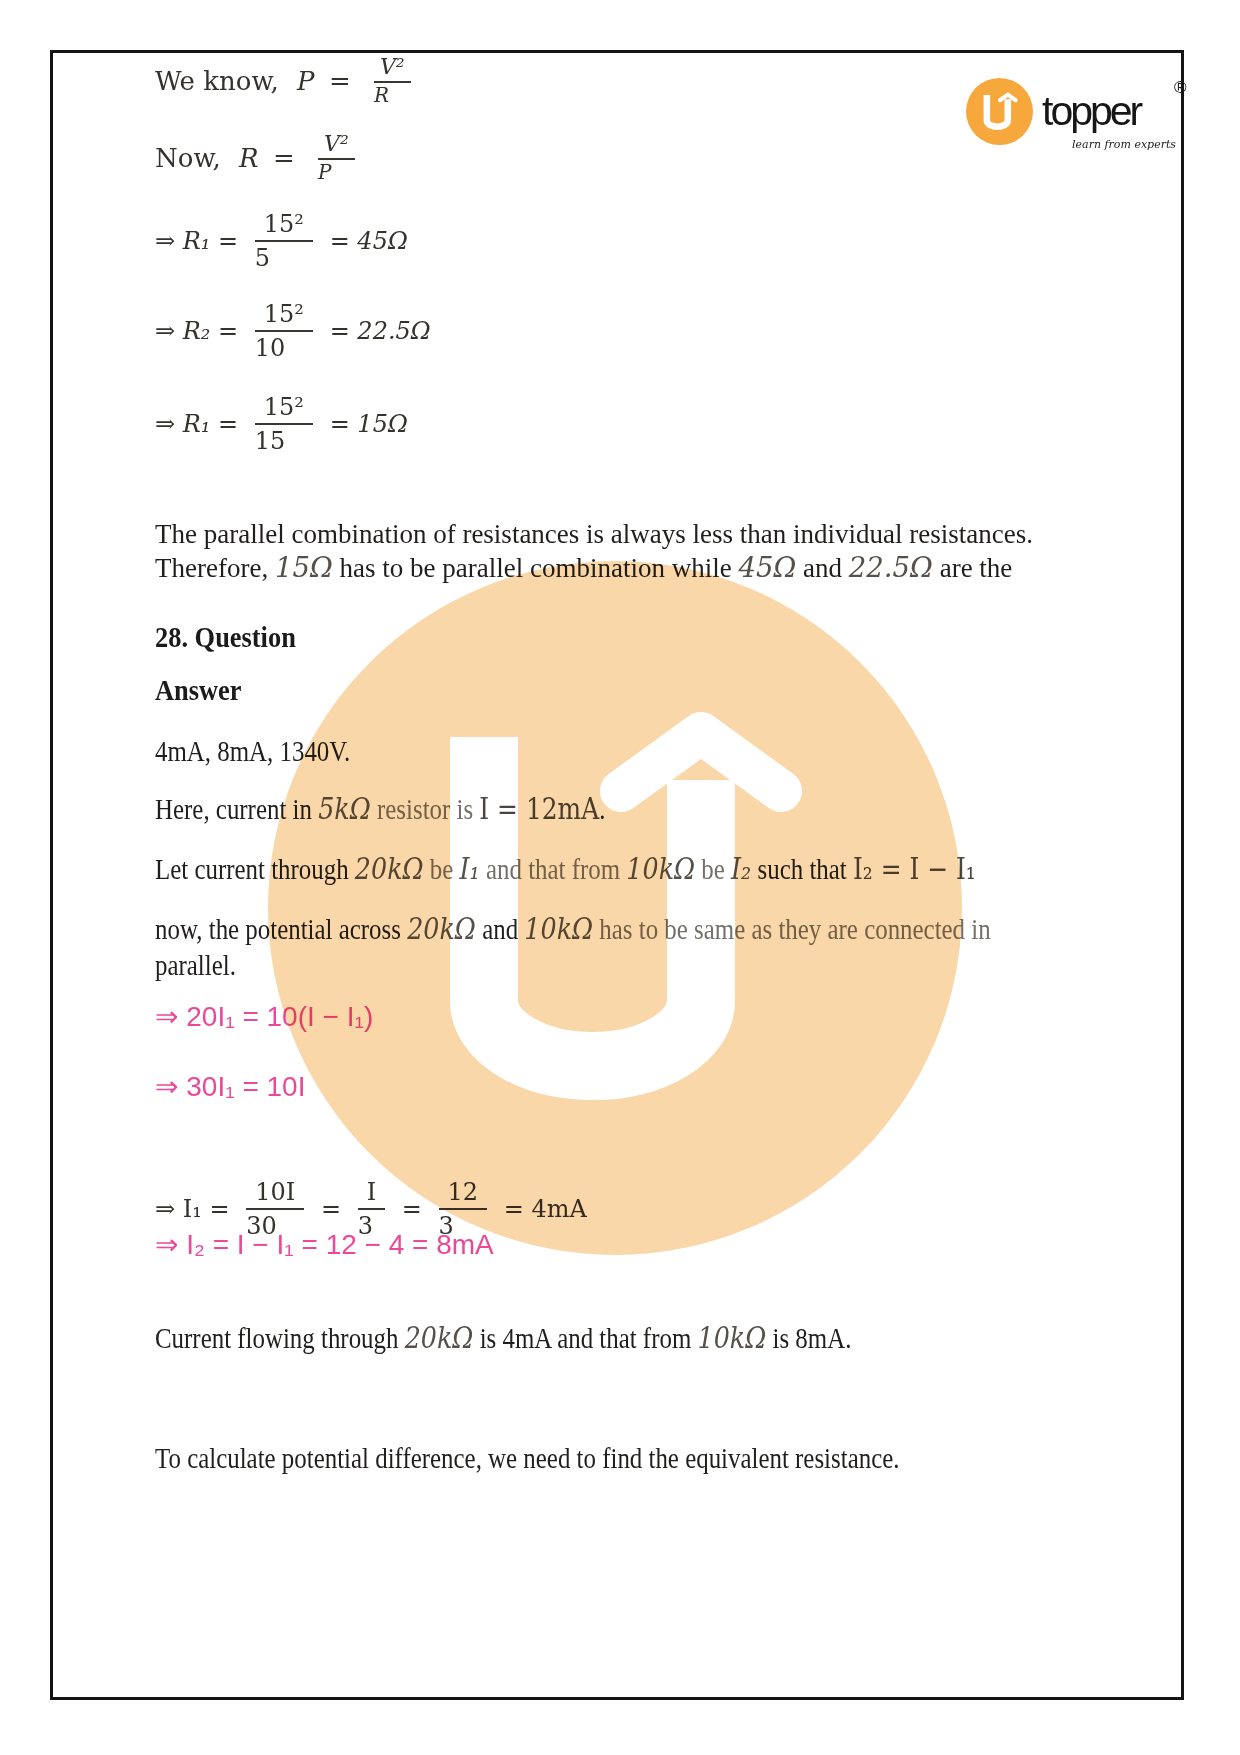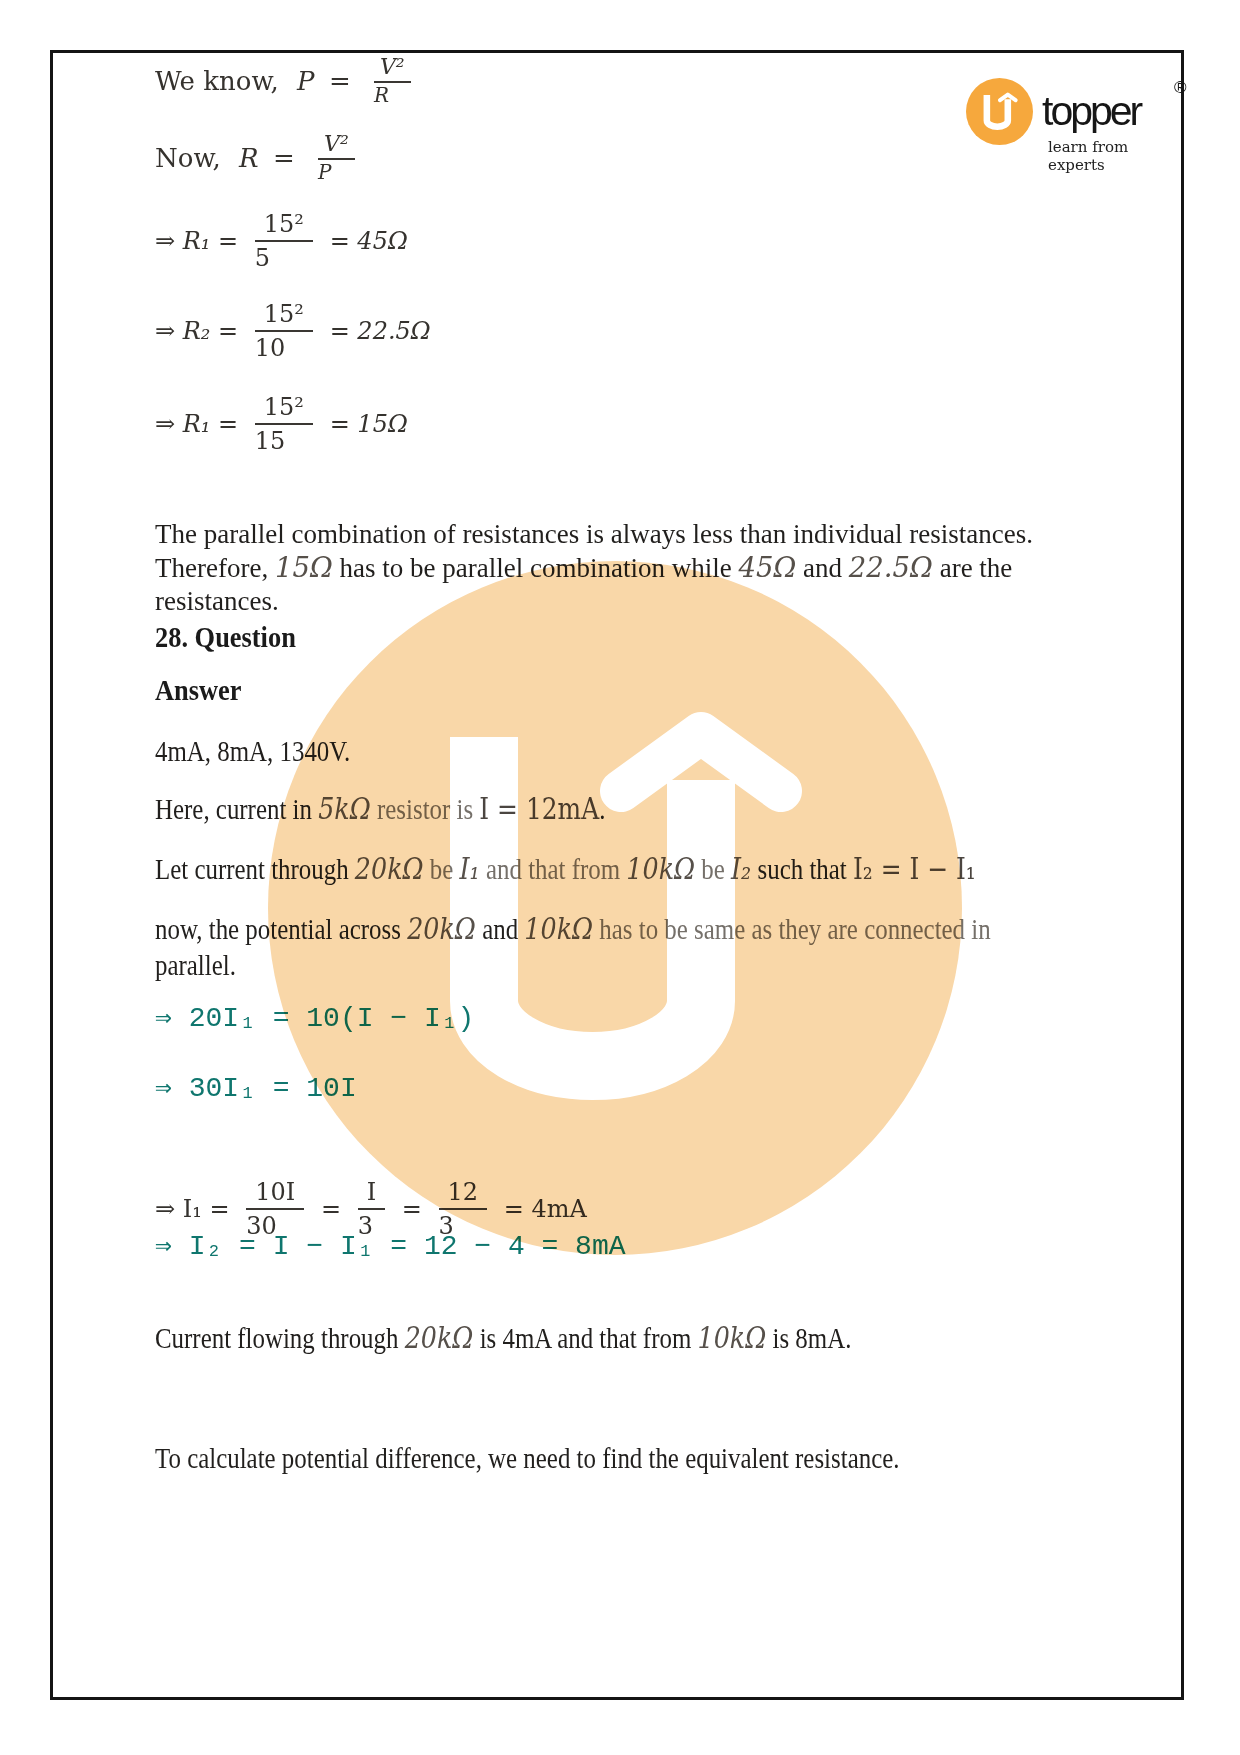--- a/index.html
+++ b/index.html
@@ -7,37 +7,37 @@
 
   .page-border{position:absolute;left:50px;top:50px;width:1134px;height:1650px;border:3px solid #141414;box-sizing:border-box;background:transparent;}
 
   
   .watermark{position:absolute;left:268px;top:561px;width:694px;height:694px;color:#F9D7A8;}
   
   .logo{position:absolute;left:966px;top:76px;width:225px;height:78px;}
   .logo-icon{position:absolute;left:0;top:2px;width:67px;height:67px;color:#F6A83D;}
   .logo-word{position:absolute;left:76px;top:0px;font-family:"Liberation Sans",sans-serif;font-weight:normal;font-size:41px;letter-spacing:-3px;color:#161616;line-height:70px;}
   .logo-reg{position:absolute;left:208px;top:2px;font-family:"Liberation Sans",sans-serif;font-size:17px;color:#161616;}
-  .logo-tagline{position:absolute;left:82px;top:62px;width:128px;font-family:"DejaVu Serif",serif;font-size:15px;color:#222;}
+  .logo-tagline{position:absolute;left:82px;top:62px;width:128px;text-align:right;font-family:"DejaVu Serif",serif;font-style:italic;font-size:11px;color:#222;}
 
   
   .content{position:absolute;left:0;top:0;width:1240px;height:1755px;mix-blend-mode:multiply;}
   .blk{position:absolute;left:155px;}
 
   
   .eq{font-family:"DejaVu Serif",serif;color:#35322e;font-size:24px;line-height:1;white-space:nowrap;}
   .eq-sm{font-size:26px;}
   .eq .t,.eq .frac{vertical-align:middle;display:inline-block;}
   .frac{margin:0 9px;}
   .fn{display:block;border-bottom:2px solid #3a3733;padding:0 9px 4px 9px;}
   .fd{display:block;padding-top:4px;}
   .eq-sm .fn{padding:0 6px 3px 6px;font-size:22px;}
   .eq-sm .fd{padding-top:2px;font-size:20px;}
   .var{font-style:italic;}
-  .eqline{font-family:Liberation Mono, monospace;color:#0f766e;font-size:28px;white-space:nowrap;}
+  .eqline{font-family:Liberation Sans, sans-serif;color:#ec4899;font-size:28px;white-space:nowrap;}
 
   
   .plain{font-size:27px;color:#211f1d;line-height:33px;margin-top:26px;}
   .cond{font-size:30px;color:#211f1d;transform:scaleX(0.83);transform-origin:0 0;white-space:nowrap;line-height:36px;}
   .head{font-weight:bold;font-size:30px;color:#1b1b1b;transform:scaleX(0.88);transform-origin:0 0;white-space:nowrap;}
   .mi{font-family:"DejaVu Serif",serif;font-style:italic;color:#56504a;font-size:1.02em;}
   .mu{font-family:"DejaVu Serif",serif;color:#4b4540;font-size:1.0em;}
   .gray{color:#75706a;}
 </style>
 </head>
@@ -98,21 +98,20 @@
 
   <div class="blk eq" style="top:395px">
     <span class="t var">⇒ R₁ =</span>
     <span class="frac"><span class="fn">15²</span><span class="fd">15</span></span>
     <span class="t var">= 15Ω</span>
   </div>
 
   <div class="blk plain" style="top:492px">
     <div>The parallel combination of resistances is always less than individual resistances.</div>
     <div><span>Therefore, </span><span class="mi">15Ω</span><span> has to be parallel  combination while </span><span class="mi">45Ω</span><span> and </span><span class="mi">22.5Ω</span><span> are the</span></div>
-    <div>resistances.</div>
   </div>
 
   <div class="blk head" style="top:620px">28. Question</div>
 
   <div class="blk head" style="top:673px">Answer</div>
 
   <div class="blk cond" style="top:733px">4mA, 8mA, 1340V.</div>
 
   <div class="blk cond" style="top:791px">
     <span>Here, current in </span><span class="mi">5kΩ</span><span class="gray"> resistor is </span><span class="mu">I = 12mA</span><span>.</span>

